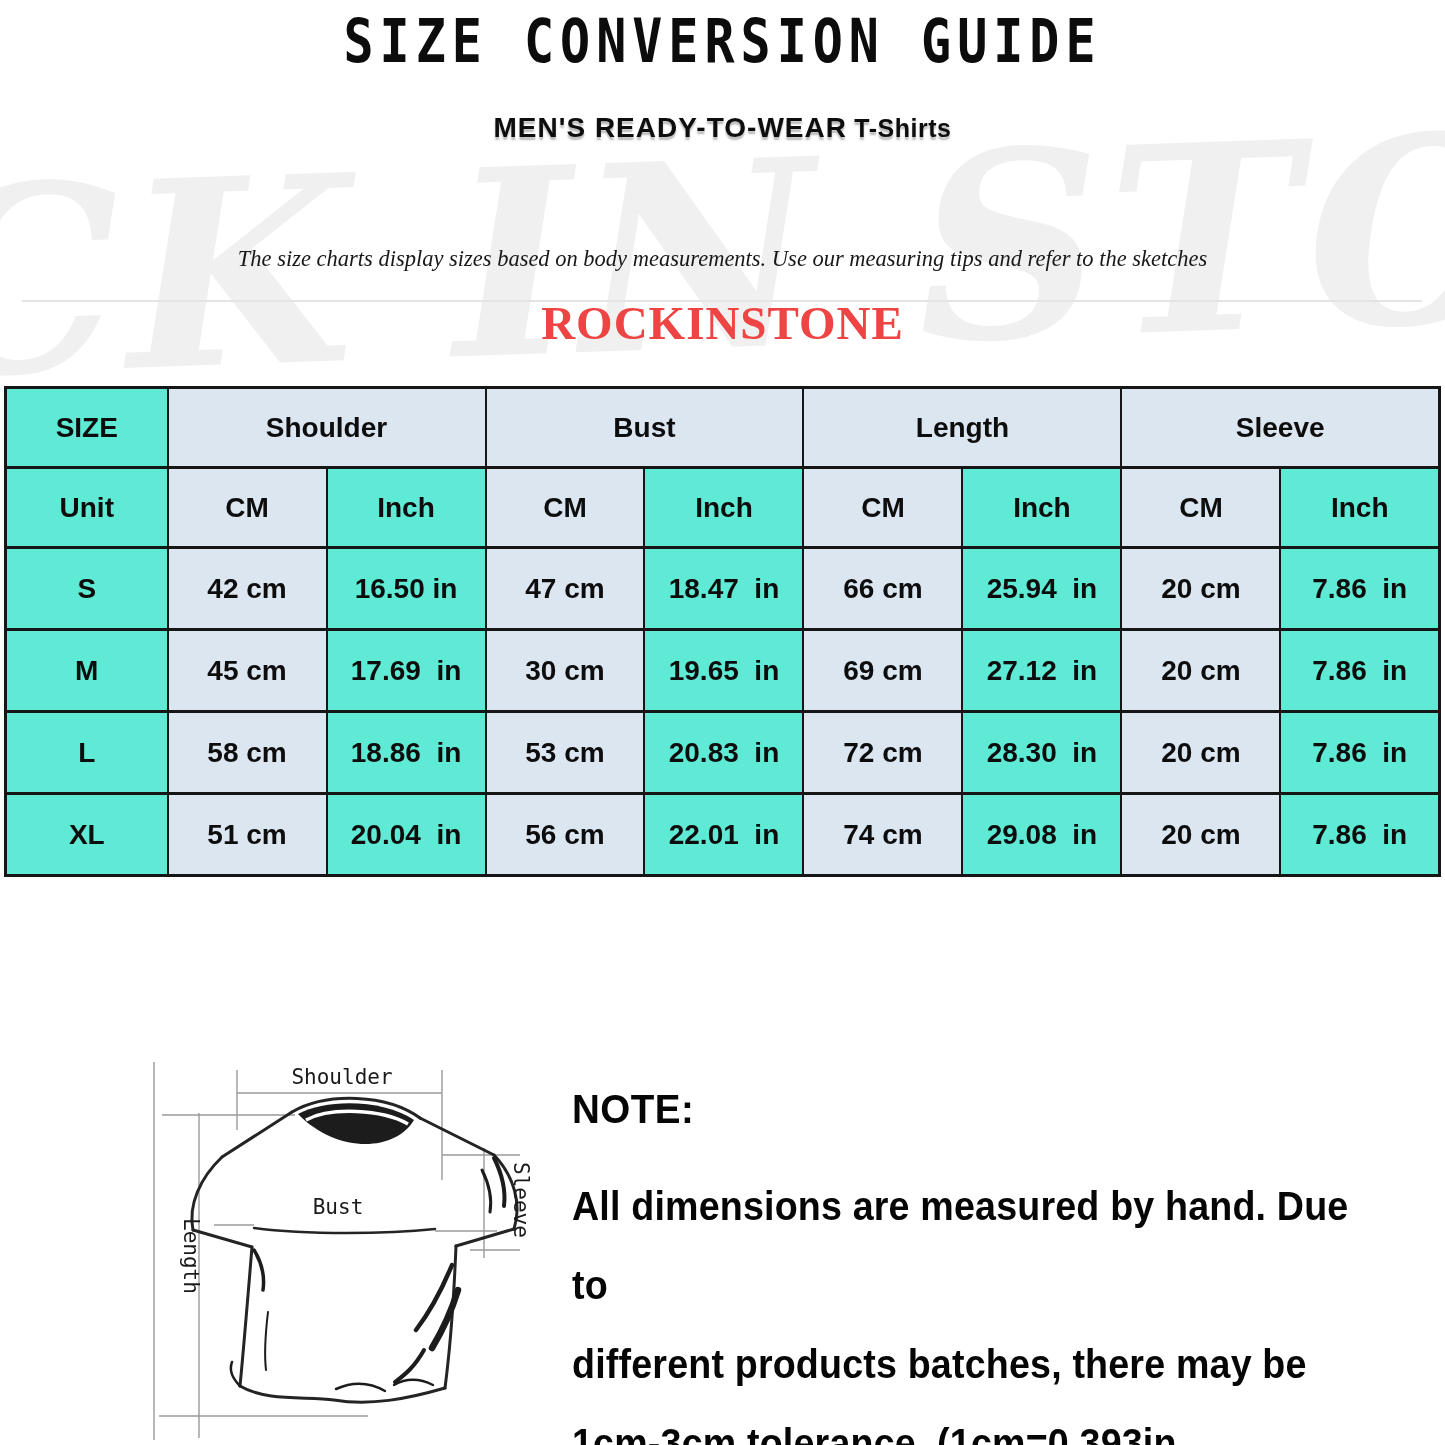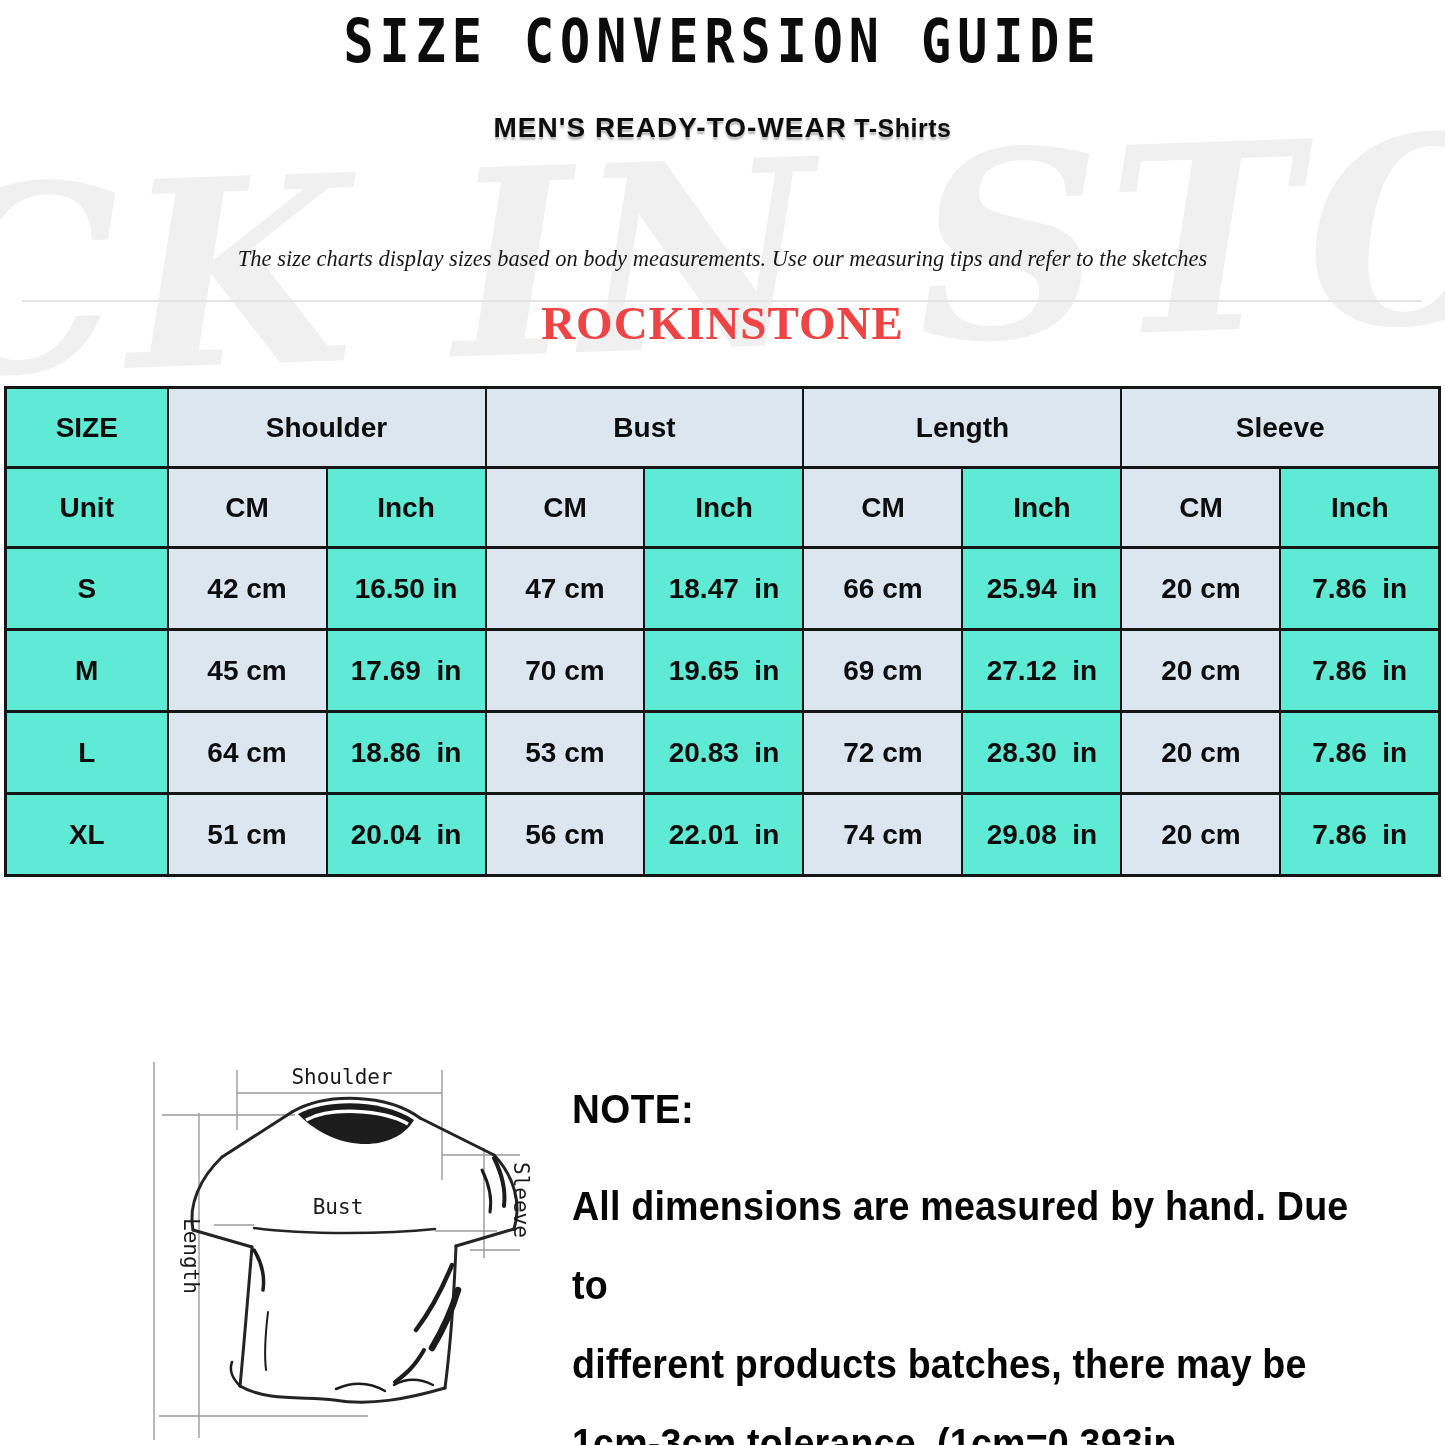--- a/index.html
+++ b/index.html
@@ -162,30 +162,30 @@
         <td class="w">18.47  in</td>
         <td class="b">66 cm</td>
         <td class="w">25.94  in</td>
         <td class="b">20 cm</td>
         <td class="w">7.86  in</td>
       </tr>
       <tr>
         <th class="w">M</th>
         <td class="b">45 cm</td>
         <td class="w">17.69  in</td>
-        <td class="b">70 cm</td>
+        <td class="b">30 cm</td>
         <td class="w">19.65  in</td>
         <td class="b">69 cm</td>
         <td class="w">27.12  in</td>
         <td class="b">20 cm</td>
         <td class="w">7.86  in</td>
       </tr>
       <tr>
         <th class="w">L</th>
-        <td class="b">64 cm</td>
+        <td class="b">58 cm</td>
         <td class="w">18.86  in</td>
         <td class="b">53 cm</td>
         <td class="w">20.83  in</td>
         <td class="b">72 cm</td>
         <td class="w">28.30  in</td>
         <td class="b">20 cm</td>
         <td class="w">7.86  in</td>
       </tr>
       <tr>
         <th class="w">XL</th>

